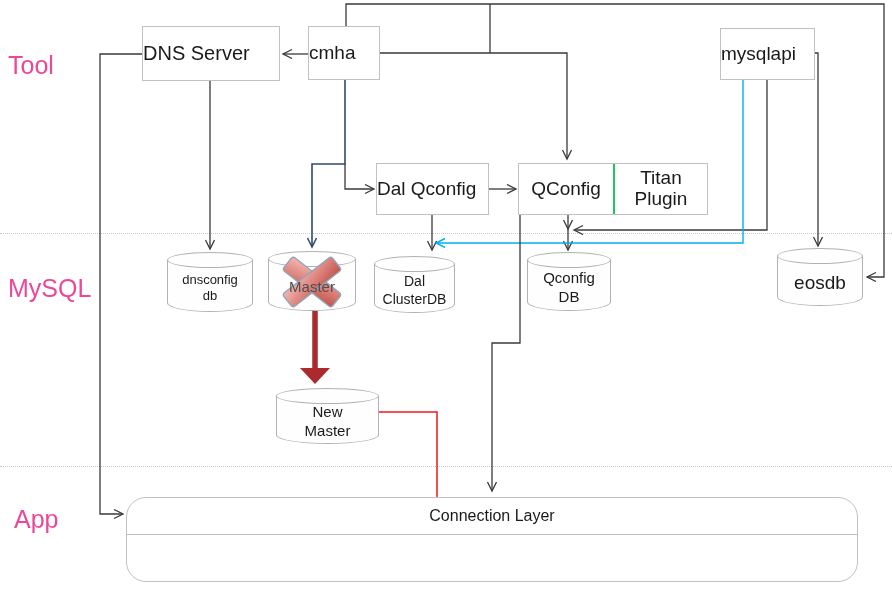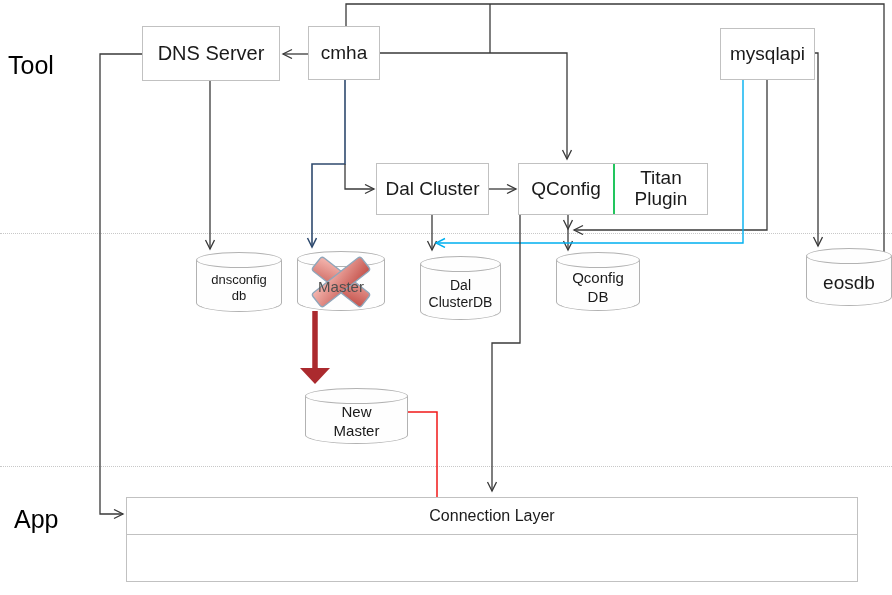--- a/index.html
+++ b/index.html
@@ -4,77 +4,78 @@
 <style>
   html,body { margin:0; padding:0; background:#fff; }
   #stage {
     position:relative; width:892px; height:595px; background:#fff;
     font-family:"Liberation Sans", sans-serif; color:#1d1d1d; overflow:hidden;
   }
   .sep { position:absolute; left:0; width:892px; border-top:1px dotted #c8c8c8; z-index:0; }
   #sep-tool-mysql { top:233px; }
   #sep-mysql-app  { top:466px; }
 
-  .band-label { position:absolute; font-size:25px; color:#000000; z-index:2; }
+  .band-label { position:absolute; font-size:25px; color:#ec4899; z-index:2; }
   #band-tool  { left:8px;  top:51px; }
   #band-mysql { left:8px;  top:274px; }
   #band-app   { left:14px; top:505px; }
 
   svg.wires { position:absolute; left:0; top:0; z-index:1; }
 
   .box {
     position:absolute; background:#fff; border:1px solid #c1c1c1; box-sizing:border-box;
-    display:flex; align-items:center; justify-content:center; text-align:center;
+    display:flex; align-items:center; justify-content:flex-start; text-align:center;
     z-index:2; color:#1a1a1a;
   }
   #box-dns      { left:142px; top:26px;  width:138px; height:55px; font-size:20px; }
   #box-cmha     { left:308px; top:26px;  width:72px;  height:54px; font-size:19px; }
   #box-mysqlapi { left:720px; top:28px;  width:95px;  height:52px; font-size:19px; }
   #box-dal      { left:376px; top:163px; width:113px; height:52px; font-size:19px; }
   #box-qtitan   { left:518px; top:163px; width:190px; height:52px; font-size:19px; padding:0; }
   #box-qtitan .cell { width:50%; height:100%; display:flex; align-items:center; justify-content:center; text-align:center; line-height:1.1; }
   #box-qtitan .cell + .cell { border-left:2px solid #22c55e; box-sizing:border-box; }
 
-  #box-connection { left:126px; top:497px; width:732px; height:85px; flex-direction:column; align-items:stretch; justify-content:flex-start; font-size:16px; }
+  #box-connection { left:126px; top:497px; width:732px; height:85px; flex-direction:column; align-items:stretch; justify-content:flex-start; font-size:16px;border-radius:20px; }
   #box-connection .row1 { height:36px; border-bottom:1px solid #c1c1c1; display:flex; align-items:center; justify-content:center; }
   #box-connection .row2 { flex:1; display:flex; align-items:center; justify-content:center; }
 
-  .cyl { position:absolute; z-index:2;margin-left:29px; }
+  .cyl { position:absolute; z-index:2; }
   .cyl .cyl-top {
     position:absolute; left:0; right:0; top:0; height:16px; background:#fefefe;
     border:1.4px solid #b2b2b2; border-radius:50%; box-sizing:border-box; z-index:2;
   }
   .cyl .cyl-body {
     position:absolute; left:0; right:0; top:8px; bottom:0; background:#fefefe;
     border:1.4px solid #b2b2b2; border-top:none; box-sizing:border-box;
     border-radius:0 0 50% 50% / 0 0 9px 9px; z-index:1;
   }
   .cyl .cyl-label {
     position:absolute; left:0; right:0; top:12px; bottom:0; z-index:4;
     display:flex; align-items:center; justify-content:center; text-align:center;
     white-space:pre-line; line-height:1.25; color:#1a1a1a;
   }
   #cyl-dnsconfig { left:167px; top:252px; width:86px; height:60px; font-size:13px; }
   #cyl-master    { left:268px; top:251px; width:88px; height:60px; font-size:15px; }
   #cyl-master .cyl-label { color:#4f4f4f; }
-  #cyl-dalclusterdb { left:391px; top:256px; width:81px; height:64px; font-size:14px; }
+  #cyl-dalclusterdb { left:374px; top:256px; width:81px; height:57px; font-size:14px; }
   #cyl-qconfigdb { left:527px; top:252px; width:84px; height:59px; font-size:15px; }
   #cyl-eosdb     { left:777px; top:248px; width:86px; height:58px; font-size:19px; }
   #cyl-newmaster { left:276px; top:388px; width:103px; height:56px; font-size:15px; }
   #master-x { position:absolute; left:9px; top:5px; z-index:3; }
 </style>
 </head>
 <body>
 
 <div id="stage">
 
   <div class="sep" id="sep-tool-mysql"></div>
   <div class="sep" id="sep-mysql-app"></div>
 
   <div class="band-label" id="band-tool">Tool</div>
+  <div class="band-label" id="band-mysql">MySQL</div>
   <div class="band-label" id="band-app">App</div>
 
   <svg class="wires" width="892" height="595" viewBox="0 0 892 595">
     <defs>
       <marker id="ah-black" markerUnits="userSpaceOnUse" markerWidth="14" markerHeight="14" refX="10" refY="5" orient="auto">
         <path d="M1,0.5 L10,5 L1,9.5" fill="none" stroke="#3a3a3a" stroke-width="1.3"></path>
       </marker>
       <marker id="ah-navy" markerUnits="userSpaceOnUse" markerWidth="14" markerHeight="14" refX="10" refY="5" orient="auto">
         <path d="M1,0.5 L10,5 L1,9.5" fill="none" stroke="#2f4a6e" stroke-width="1.5"></path>
       </marker>
@@ -131,21 +132,21 @@
 
   <div class="box" id="box-cmha">
     <span>cmha</span>
   </div>
 
   <div class="box" id="box-mysqlapi">
     <span>mysqlapi</span>
   </div>
 
   <div class="box" id="box-dal">
-    <span>Dal Cluster</span>
+    <span>Dal Qconfig</span>
   </div>
 
   <div class="box" id="box-qtitan">
     <div class="cell">
       <span>QConfig</span>
     </div>
     <div class="cell">
       <span>Titan Plugin</span>
     </div>
   </div>

